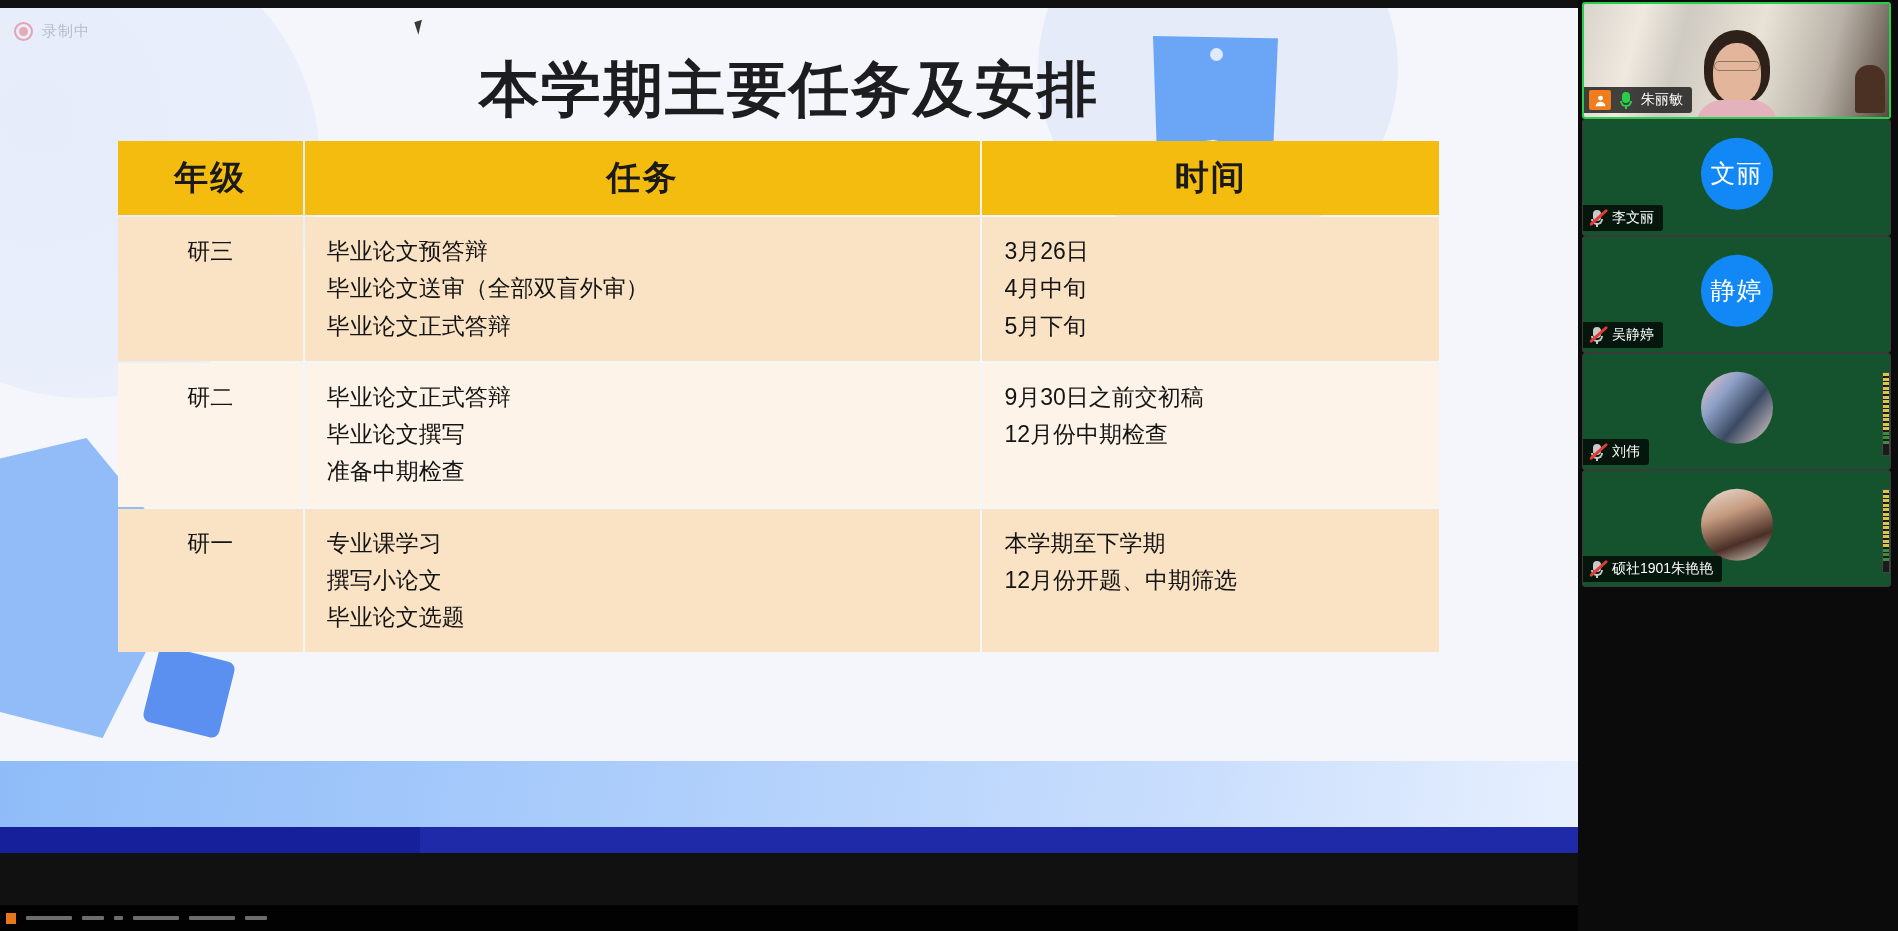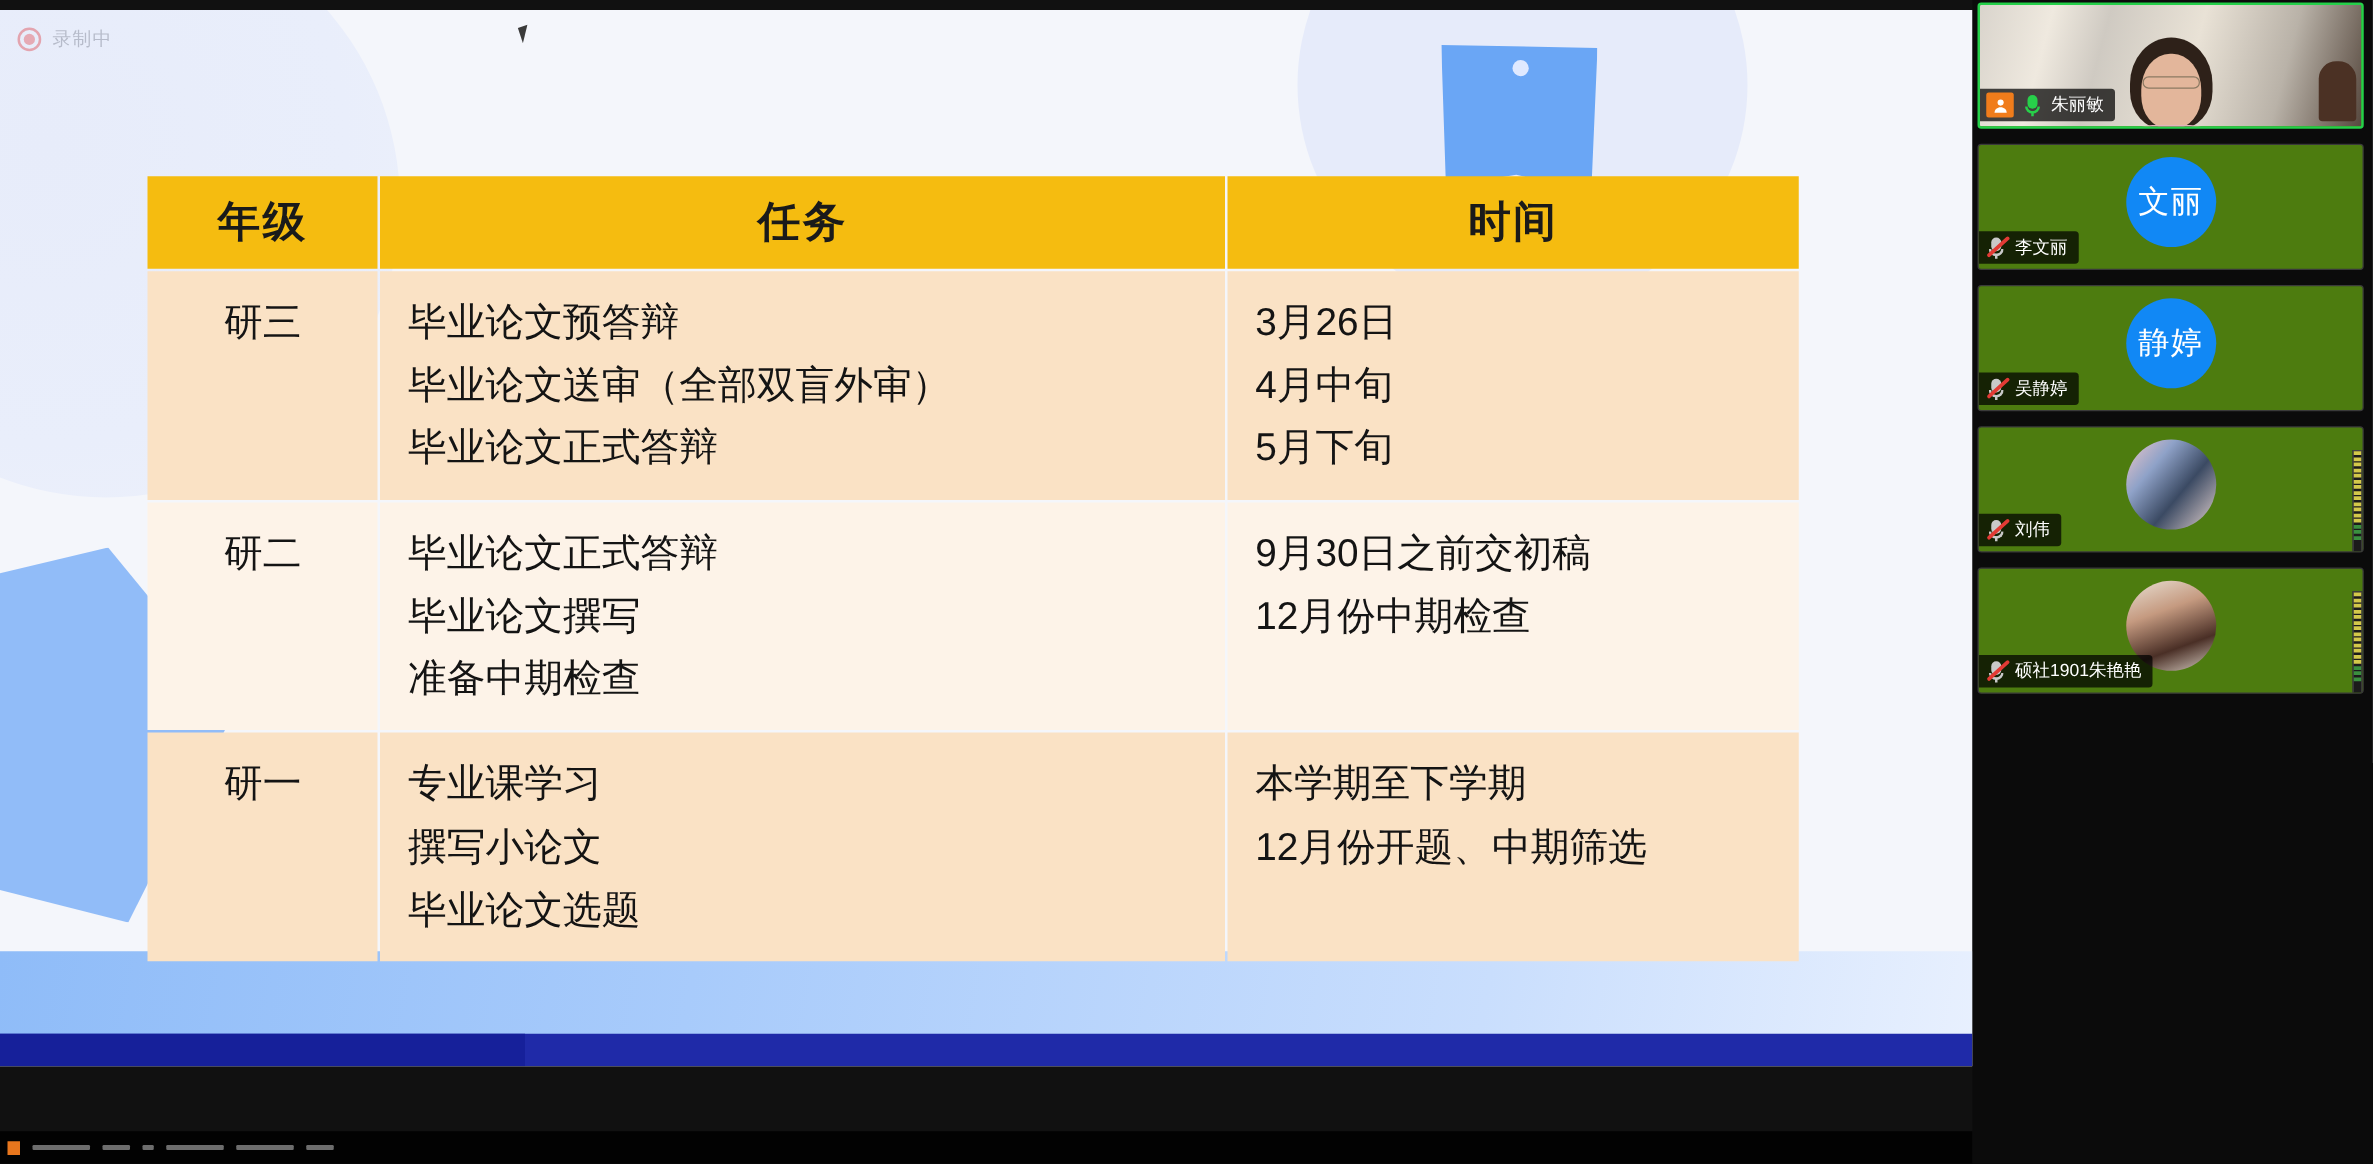--- a/index.html
+++ b/index.html
@@ -106,42 +106,42 @@
     position: absolute; left: 116px; top: 131px;
     width: 1325px;
   }
   table.sched { width: 100%; border-collapse: separate; border-spacing: 2px 2px; }
   table.sched th {
     background: #f5bc10; color: #1a1a1a;
     font-size: 34px; font-weight: 700; padding: 14px 0;
     text-align: center; letter-spacing: 2px;
   }
   table.sched td {
-    font-size: 31px; color: #141414; vertical-align: top;
+    font-size: 23px; color: #141414; vertical-align: top;
     padding: 16px 22px; line-height: 1.62; margin-top: 23px;
   }
   td.c-grade { text-align: center; width: 186px; white-space: nowrap; padding-left: 0; padding-right: 0; }
   td.c-task  { width: 680px; }
   td.c-time  { width: 459px; }
   tr.r-odd  td { background: #fae2c5; }
   tr.r-even td { background: #fdf3e8; }
   .cell-lines div { white-space: nowrap; }
 
   
   .rail {
     position: absolute; right: 0; top: 0;
     width: 320px; height: 931px;
     background: #0b0b0b;
     padding: 2px 2px 0 4px;
   }
   .tile {
     position: relative;
-    width: 309px; height: 101px;
-    margin-bottom: 12px;
-    background: #4d7c0f;
+    width: 309px; height: 117px;
+    margin-bottom: 0;
+    background: #14532d;
     border: 1px solid #3a3a3a;
     border-radius: 3px;
     overflow: hidden;
   }
   .tile.active { border: 2px solid #25d04a; }
 
   .tile-video {
     position: absolute; inset: 0;
     background: linear-gradient(105deg, #d9d4cc 0%, #efe9df 18%, #cfcac2 32%, #e9e2d6 55%, #b9b2a8 78%, #57493f 100%);
   }
@@ -254,20 +254,21 @@
       <div class="deco deco-bottom-dark"></div>
       <div class="deco deco-bottom-dark2"></div>
 
       <div class="rec-badge">
         <span class="rec-dot">
             <i></i>
           </span>
         <span class="rec-text">录制中</span>
       </div>
 
+      <div class="slide-title">本学期主要任务及安排</div>
 
       <div class="tbl-wrap">
         <table class="sched">
           <thead>
             <tr>
               <th class="c-grade">年级</th>
               <th class="c-task">任务</th>
               <th class="c-time">时间</th>
             </tr>
           </thead>

